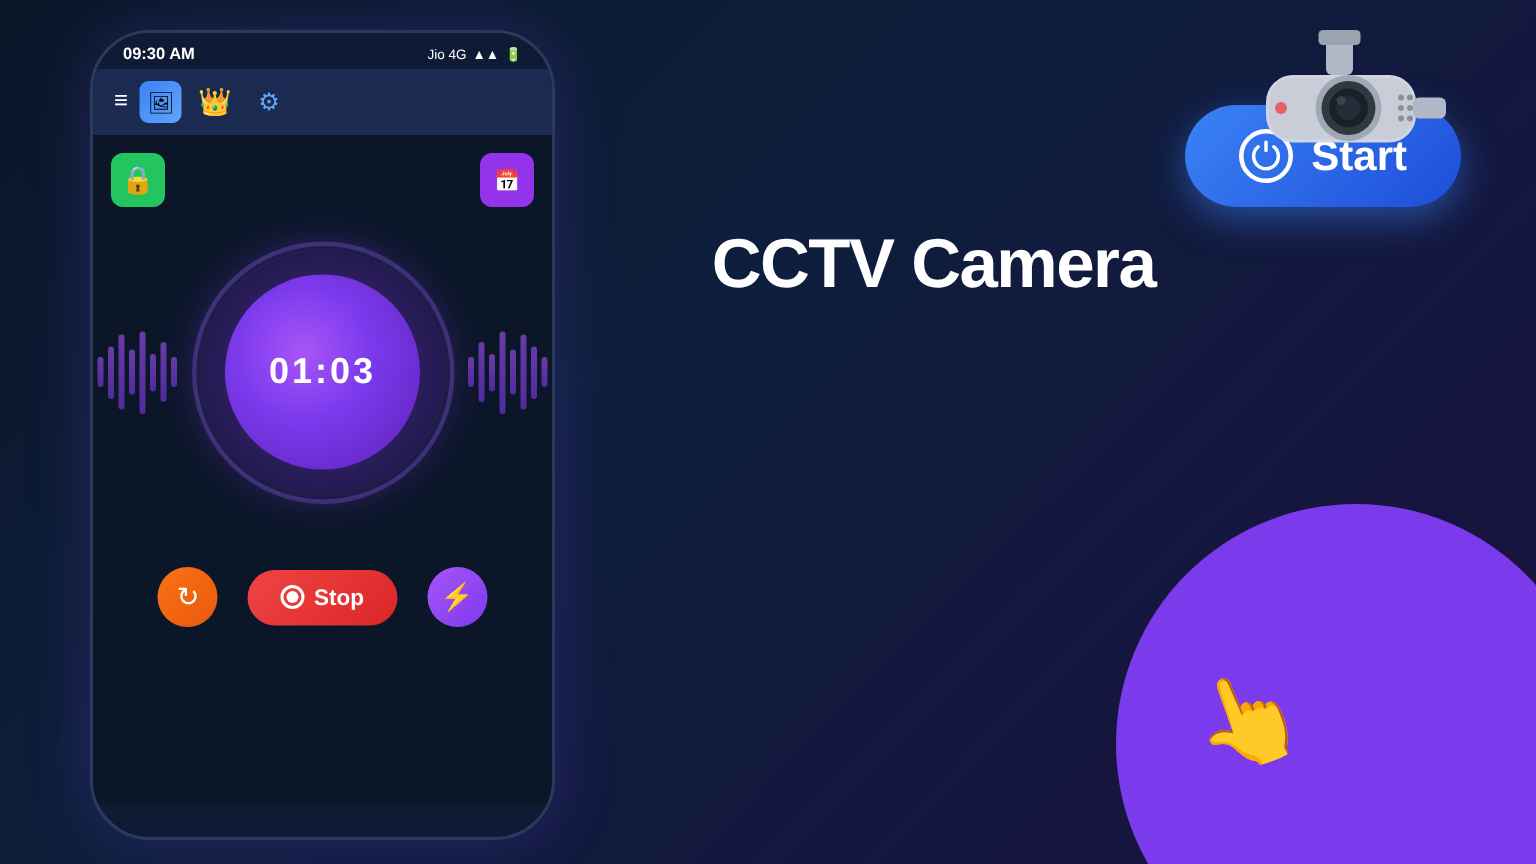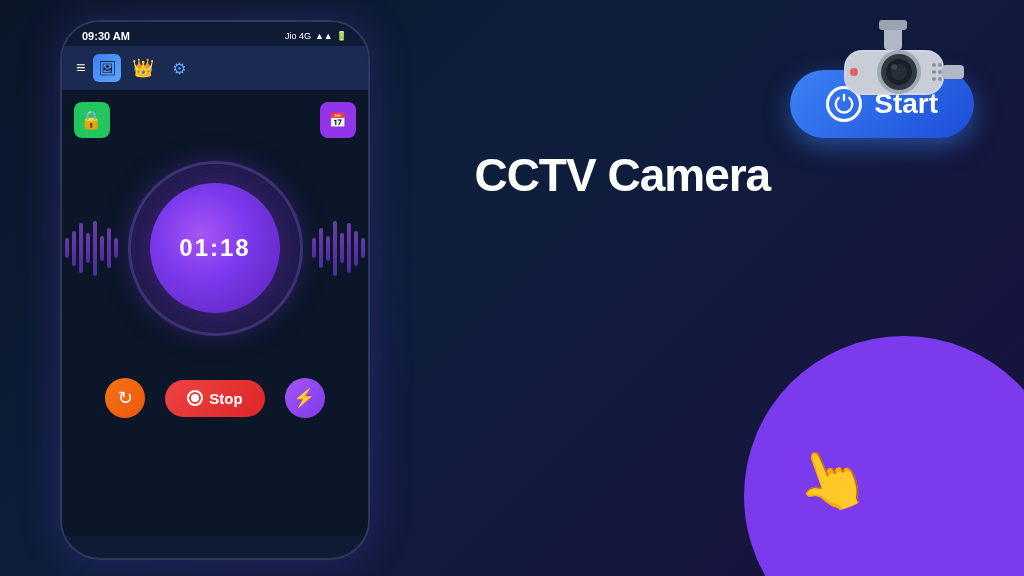--- a/index.html
+++ b/index.html
@@ -462,21 +462,21 @@
           <div class="wave-bar" style="height:55px"></div>
           <div class="wave-bar" style="height:30px"></div>
           <div class="wave-bar" style="height:50px"></div>
           <div class="wave-bar" style="height:35px"></div>
           <div class="wave-bar" style="height:20px"></div>
         </div>
 
         <div class="timer-outer">
           <div class="timer-ring"></div>
           <div class="timer-inner">
-            <span class="timer-text">01:18</span>
+            <span class="timer-text">01:03</span>
           </div>
         </div>
       </div>
 
       <div class="bottom-buttons">
         <div class="btn-circular-orange">
           <span>↻</span>
         </div>
         <div class="btn-stop">
           <div class="btn-stop-icon">

